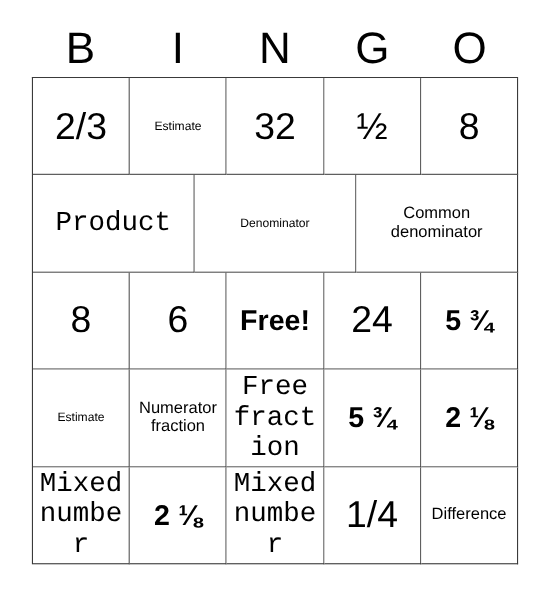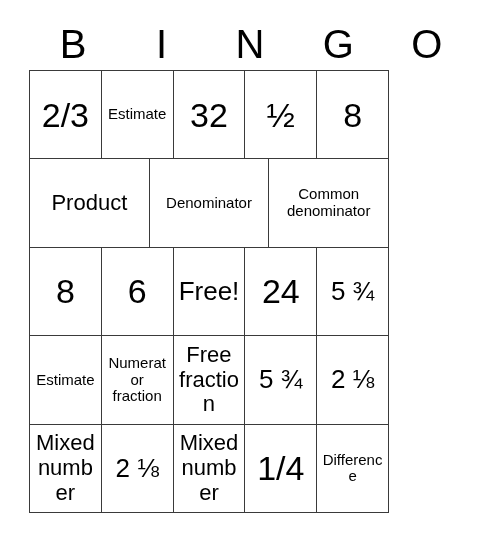--- a/index.html
+++ b/index.html
@@ -42,21 +42,21 @@
     font-weight: 400;
     letter-spacing: 0;
     color: #000000;
   }
 
   
   #grid {
     position: absolute;
     left: 29px;
     top: 70px;
-    width: 360px;
+    width: 442px;
     height: 443px;
     box-sizing: border-box;
     border-top: 1px solid #3a3a3a;
     border-left: 1px solid #3a3a3a;
     display: flex;
     flex-direction: column;
   }
   .grid-row {
     flex: 1 1 0;
     display: flex;
@@ -77,23 +77,23 @@
   }
   .cell-text {
     display: block;
     width: 100%;
     line-height: 1.12;
     word-wrap: break-word;
   }
 
   
   .sz-xl .cell-text { font-size: 34px; }
-  .sz-lg .cell-text { font-size: 26px; }
-  .sz-md .cell-text { font-size: 22px; }
-  .sz-sm .cell-text { font-size: 15px; }
+  .sz-lg .cell-text { font-size: 26px; font-weight: bold; }
+  .sz-md .cell-text { font-size: 25px; font-family: Liberation Mono, monospace; }
+  .sz-sm .cell-text { font-size: 11px; }
   .sz-xs .cell-text { font-size: 15px; }
 </style>
 </head>
 <body>
 
 <div id="bingo-card">
 
   <div id="header-row">
     <div class="header-letter">B</div>
     <div class="header-letter">I</div>

